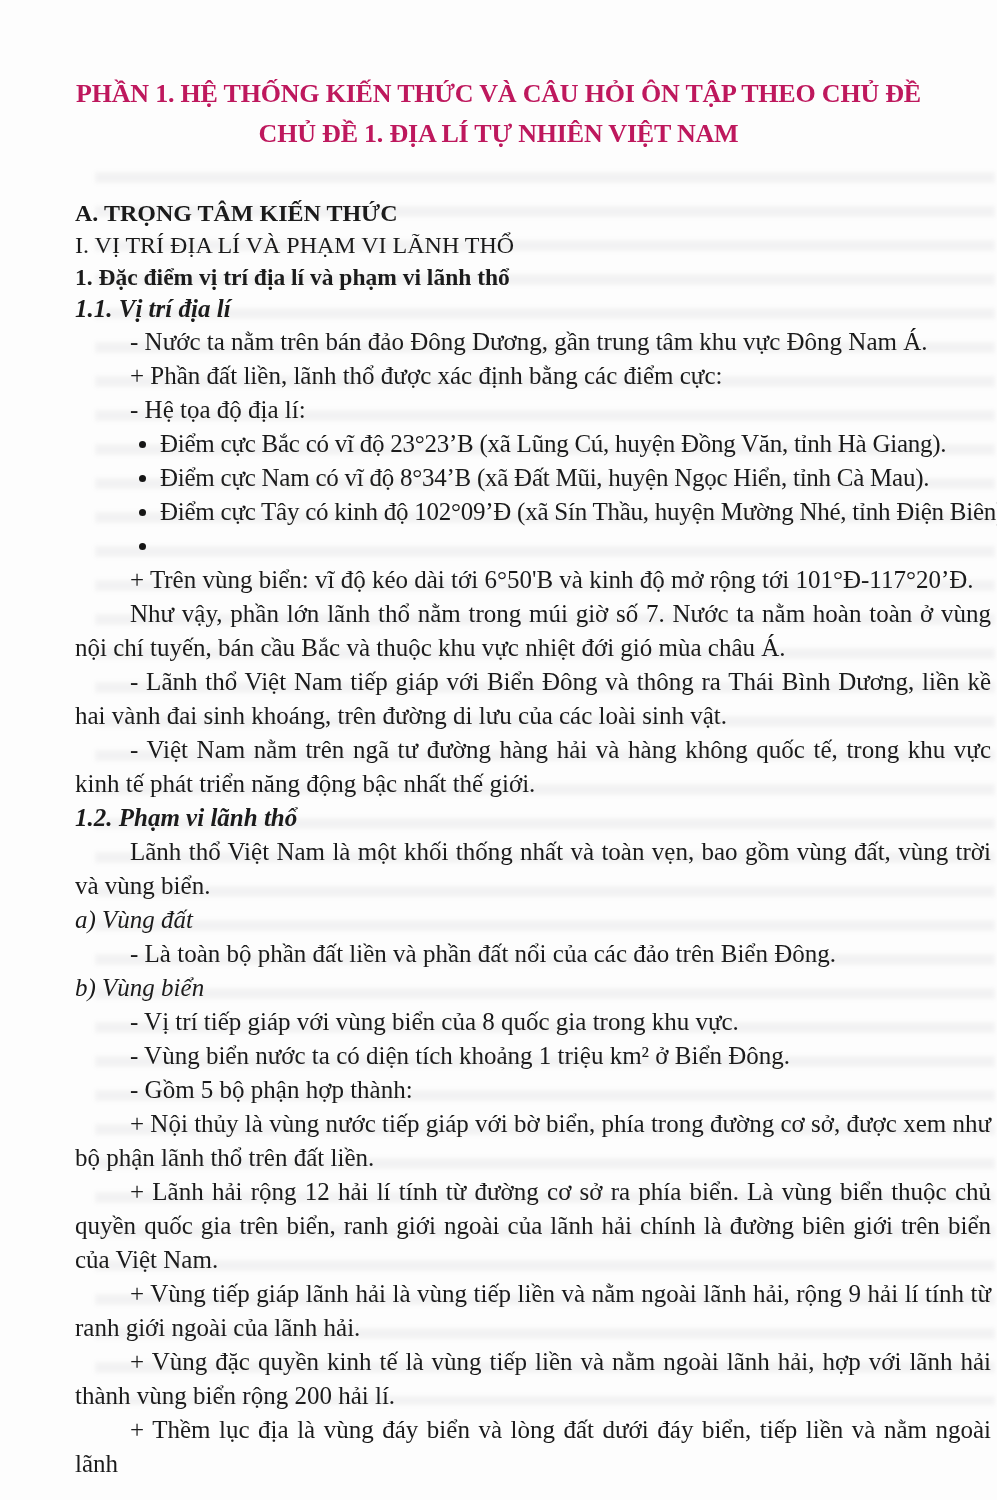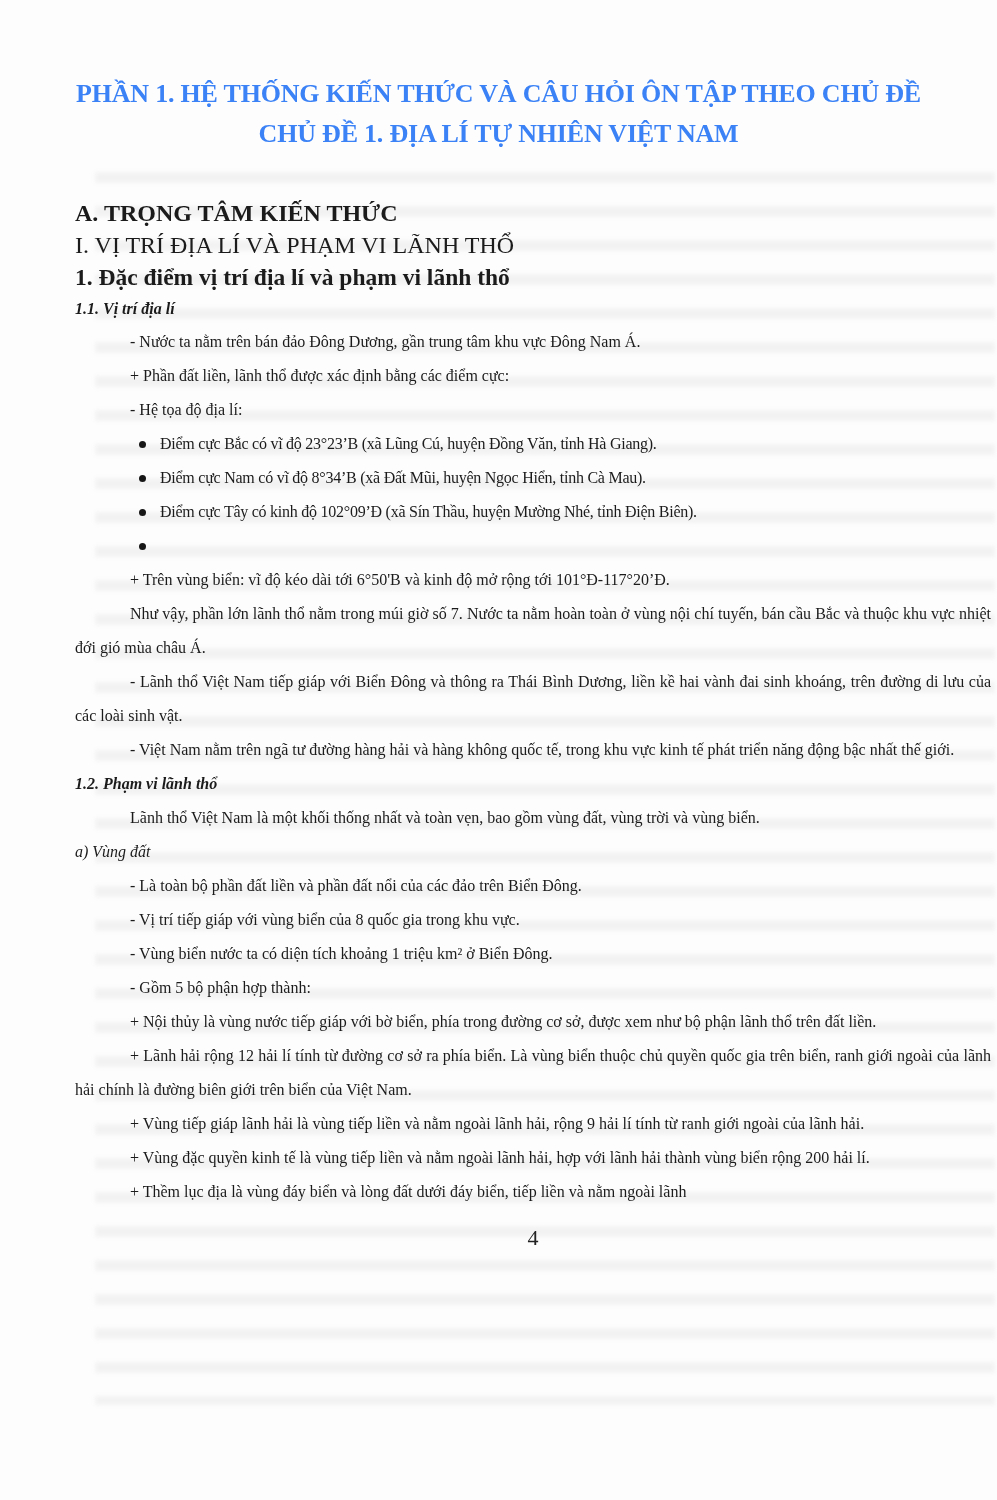--- a/index.html
+++ b/index.html
@@ -34,31 +34,31 @@
     z-index: 0;
   }
   .titles {
     position: relative;
     z-index: 1;
     padding-top: 74px;
     text-align: center;
     font-weight: 700;
     font-size: 26px;
     line-height: 40px;
-    color: #3b82f6;
+    color: #be185d;
     letter-spacing: -0.2px;
   }
   .content {
     position: relative;
     z-index: 1;
     margin-top: 43px;
     padding: 0 6px 0 75px;
   }
   .blk {
-    font-size: 16px;
+    font-size: 25px;
     line-height: 34px;
     min-height: 34px;
   }
   .head {
     line-height: 32px;
     min-height: 32px;
   }
   .h-bold   { font-weight: 700; font-size: 24px; }
   .h-caps   { font-size: 24px; }
   .h-num    { font-weight: 700; font-size: 23.5px; }
@@ -131,20 +131,21 @@
 
     <div class="blk para">+ Trên vùng biển: vĩ độ kéo dài tới 6°50'B và kinh độ mở rộng tới 101°Đ-117°20’Đ.</div>
     <div class="blk para">Như vậy, phần lớn lãnh thổ nằm trong múi giờ số 7. Nước ta nằm hoàn toàn ở vùng nội chí tuyến, bán cầu Bắc và thuộc khu vực nhiệt đới gió mùa châu Á.</div>
     <div class="blk para">- Lãnh thổ Việt Nam tiếp giáp với Biển Đông và thông ra Thái Bình Dương, liền kề hai vành đai sinh khoáng, trên đường di lưu của các loài sinh vật.</div>
     <div class="blk para">- Việt Nam nằm trên ngã tư đường hàng hải và hàng không quốc tế, trong khu vực kinh tế phát triển năng động bậc nhất thế giới.</div>
 
     <div class="blk h-bi">1.2. Phạm vi lãnh thổ</div>
     <div class="blk para">Lãnh thổ Việt Nam là một khối thống nhất và toàn vẹn, bao gồm vùng đất, vùng trời và vùng biển.</div>
     <div class="blk h-i">a) Vùng đất</div>
     <div class="blk para">- Là toàn bộ phần đất liền và phần đất nổi của các đảo trên Biển Đông.</div>
+    <div class="blk h-i">b) Vùng biển</div>
 
     <div class="blk para">- Vị trí tiếp giáp với vùng biển của 8 quốc gia trong khu vực.</div>
     <div class="blk para">- Vùng biển nước ta có diện tích khoảng 1 triệu km² ở Biển Đông.</div>
     <div class="blk para">- Gồm 5 bộ phận hợp thành:</div>
     <div class="blk para">+ Nội thủy là vùng nước tiếp giáp với bờ biển, phía trong đường cơ sở, được xem như bộ phận lãnh thổ trên đất liền.</div>
     <div class="blk para">+ Lãnh hải rộng 12 hải lí tính từ đường cơ sở ra phía biển. Là vùng biển thuộc chủ quyền quốc gia trên biển, ranh giới ngoài của lãnh hải chính là đường biên giới trên biển của Việt Nam.</div>
     <div class="blk para">+ Vùng tiếp giáp lãnh hải là vùng tiếp liền và nằm ngoài lãnh hải, rộng 9 hải lí tính từ ranh giới ngoài của lãnh hải.</div>
     <div class="blk para">+ Vùng đặc quyền kinh tế là vùng tiếp liền và nằm ngoài lãnh hải, hợp với lãnh hải thành vùng biển rộng 200 hải lí.</div>
     <div class="blk para">+ Thềm lục địa là vùng đáy biển và lòng đất dưới đáy biển, tiếp liền và nằm ngoài lãnh</div>
 

